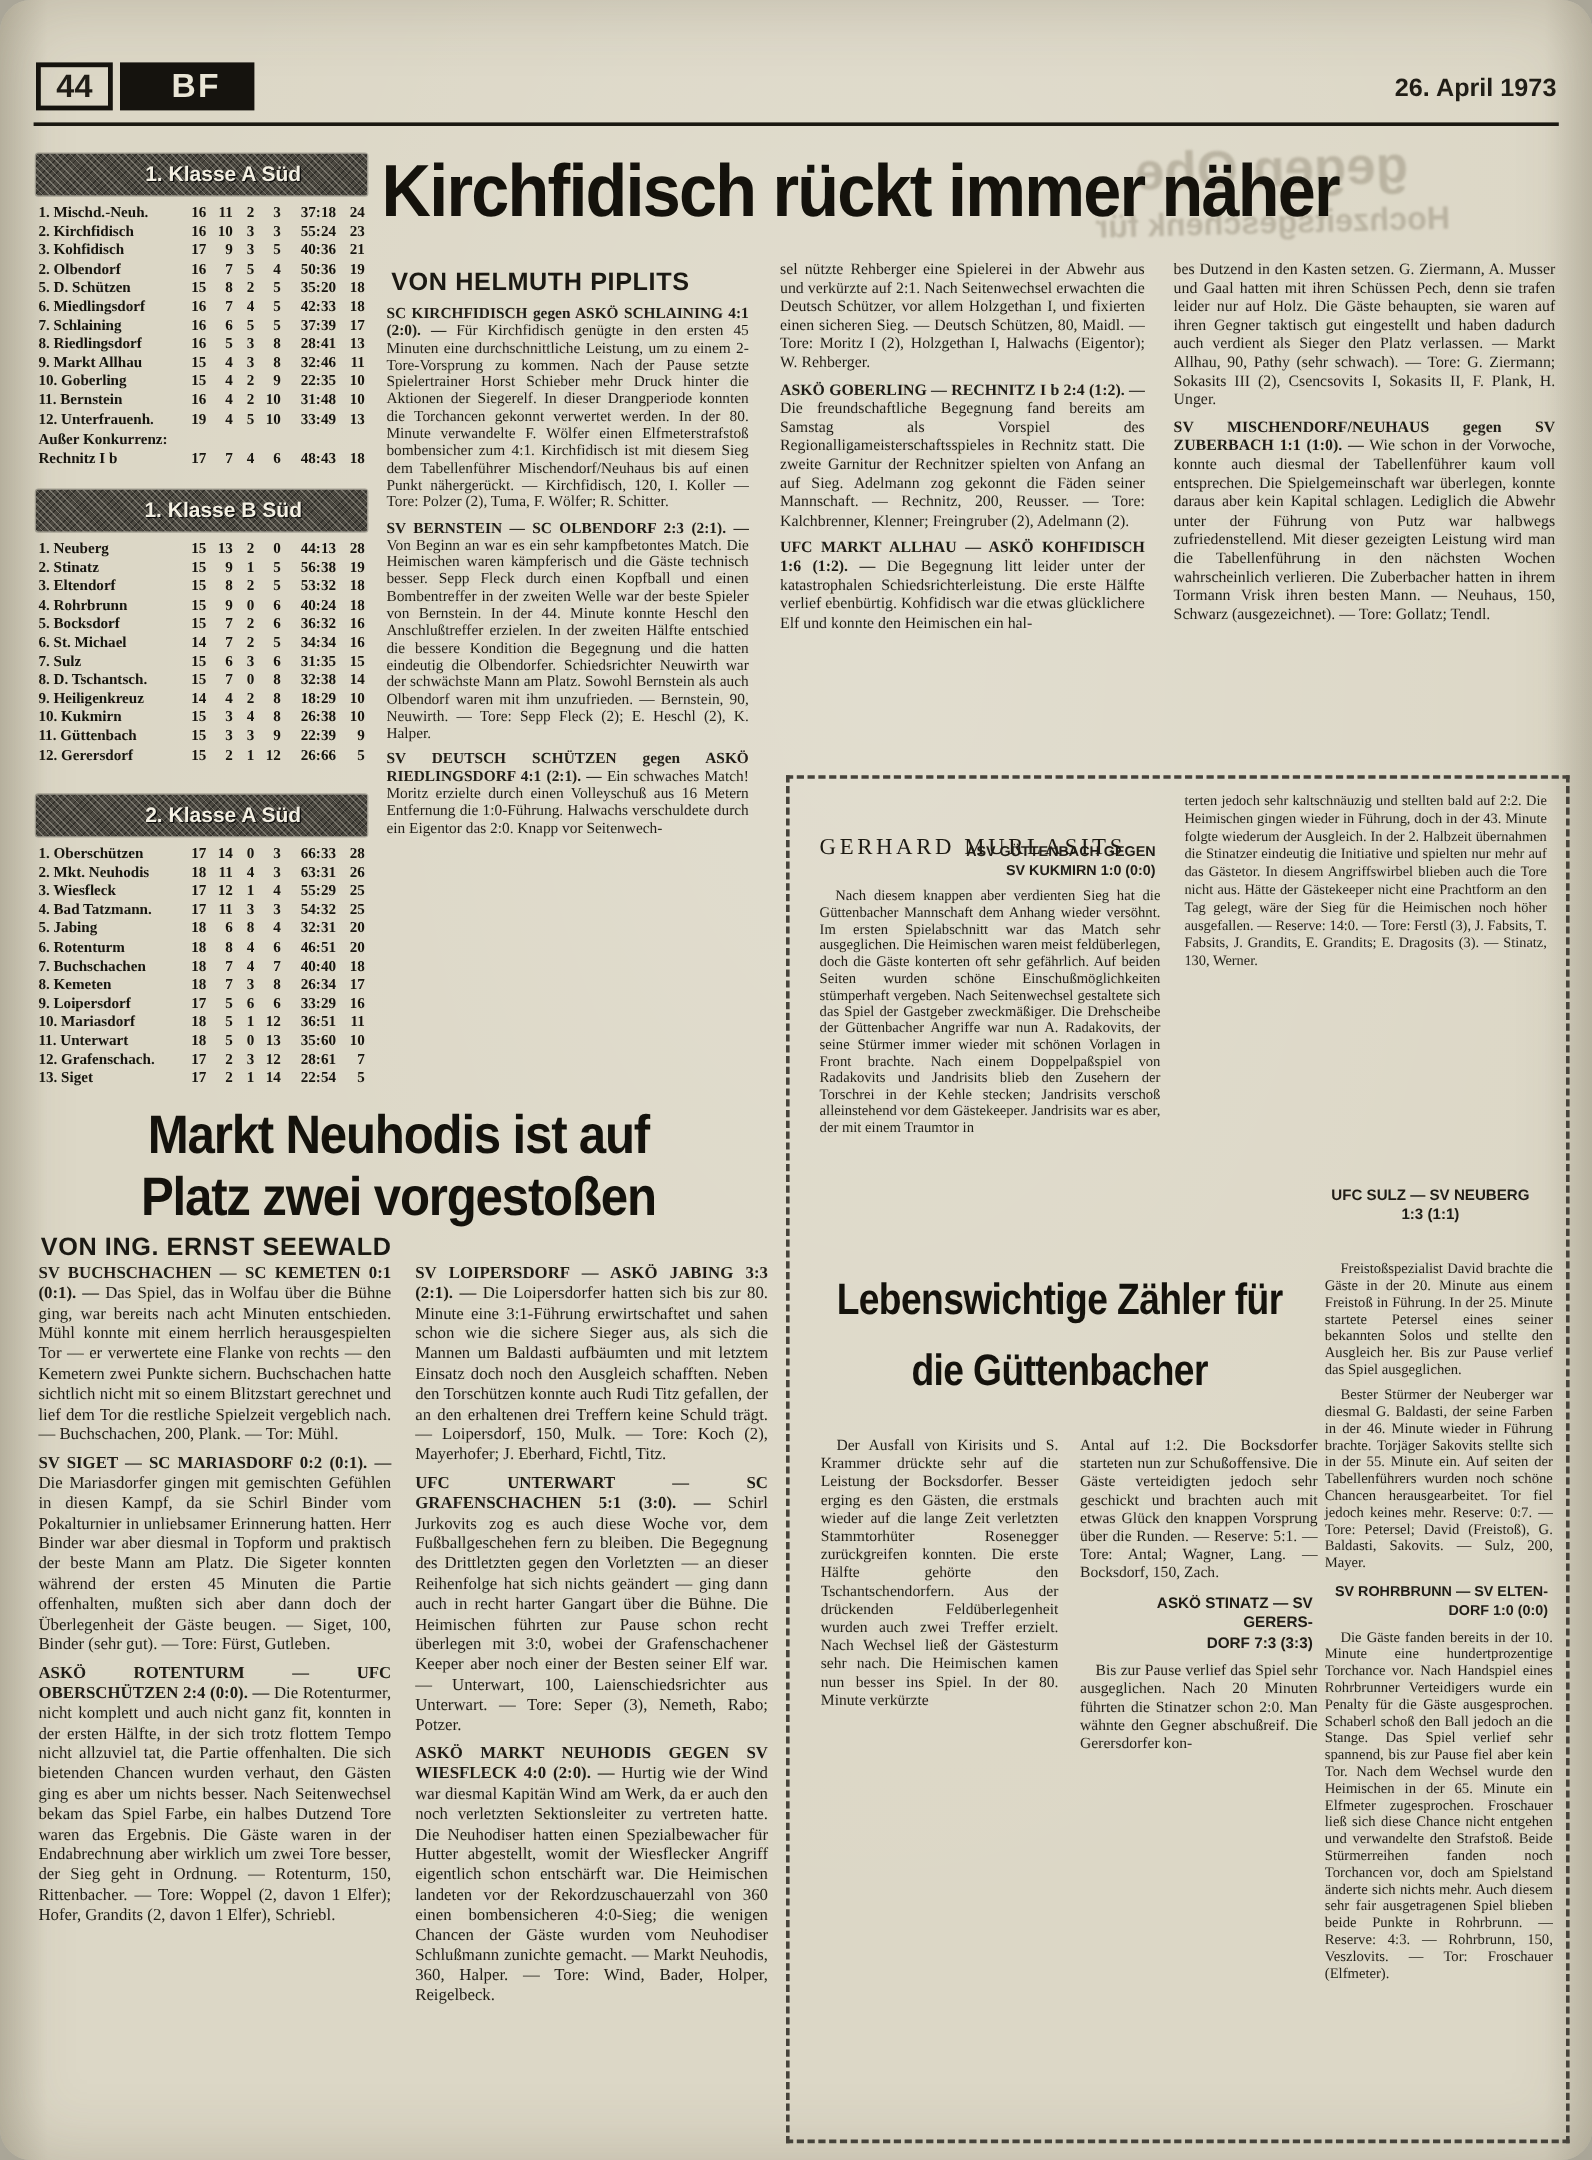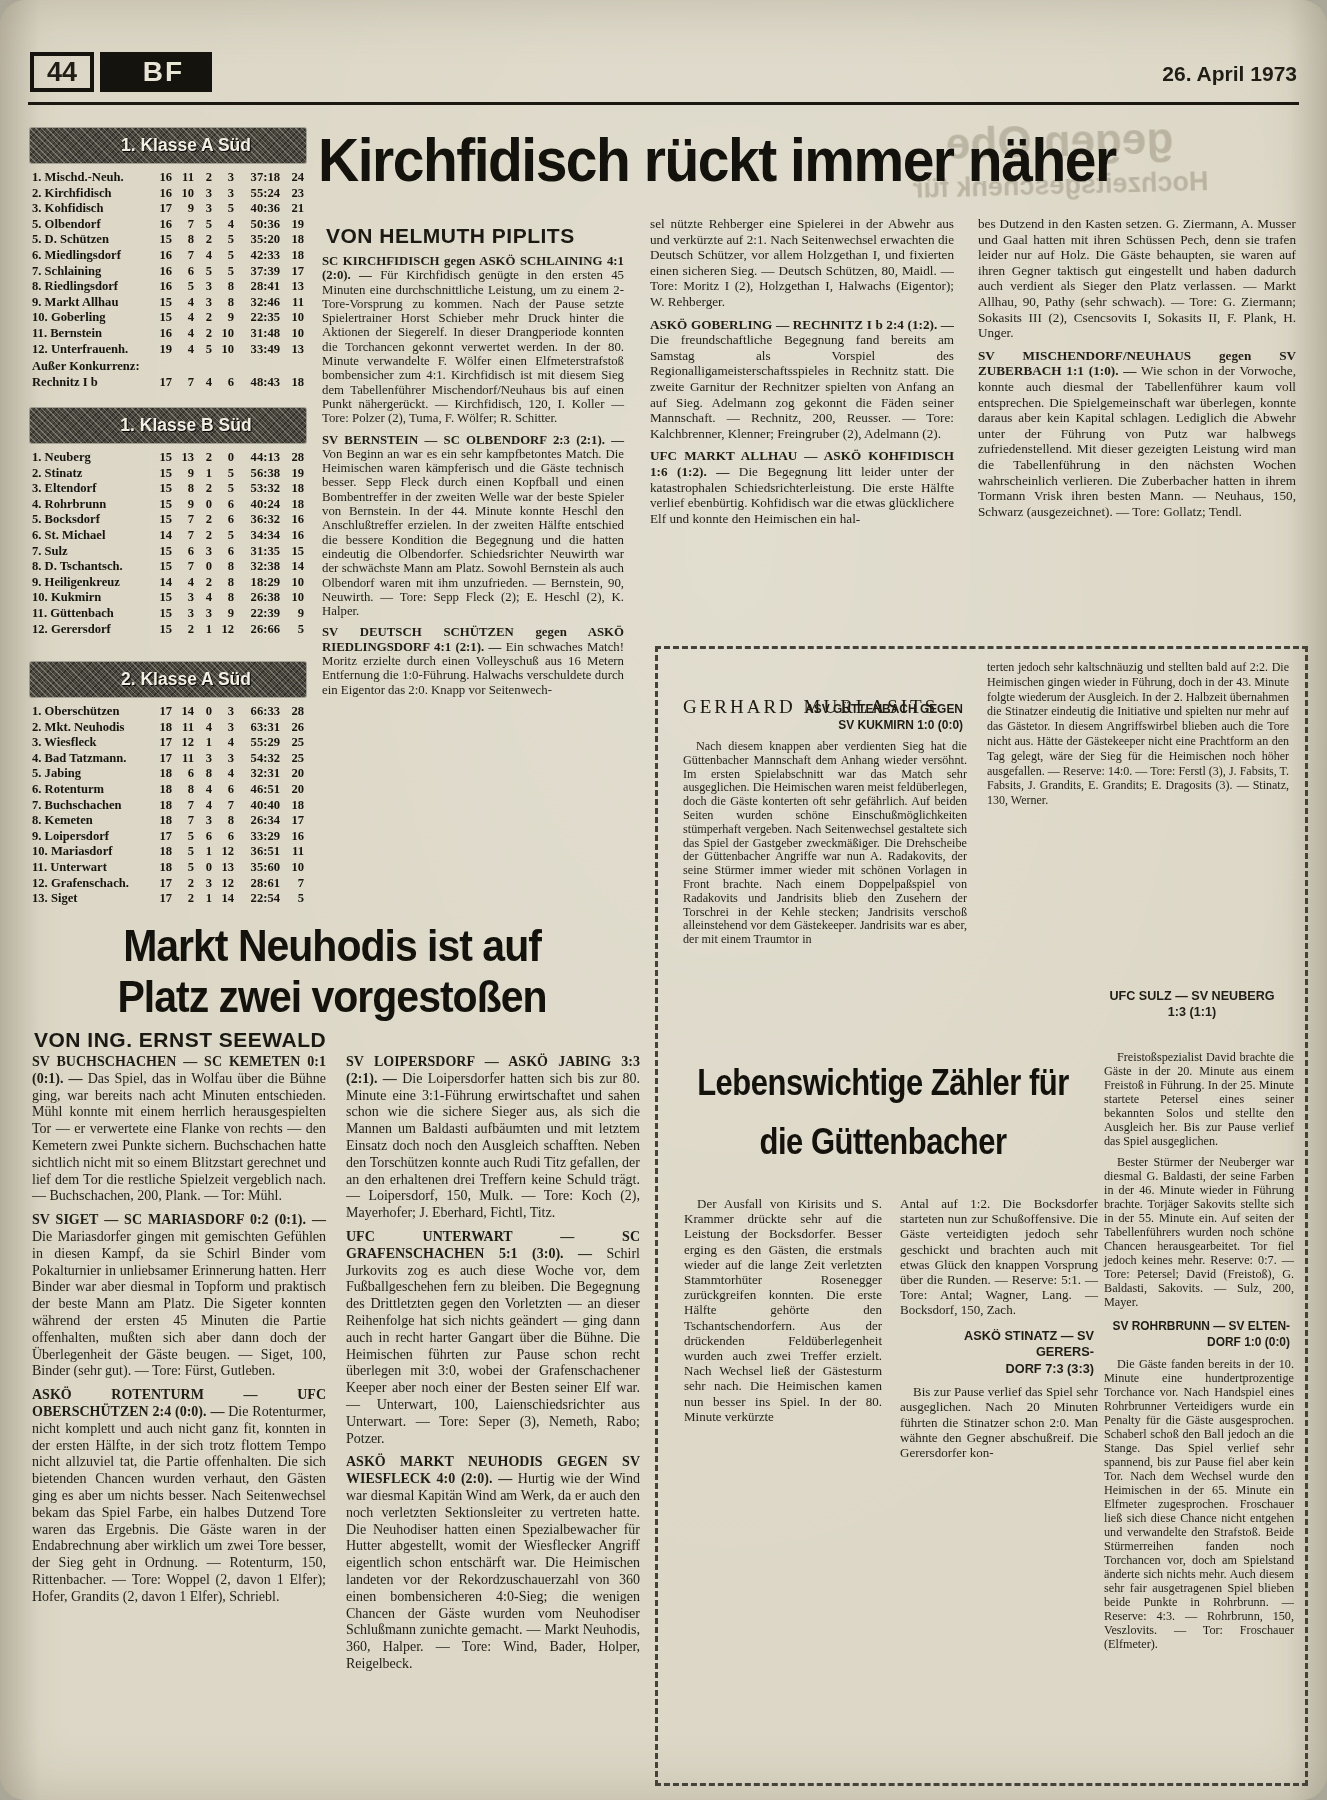--- a/index.html
+++ b/index.html
@@ -129,21 +129,21 @@
           <span class="nm">3. Kohfidisch</span>
           <span class="n g">17</span>
           <span class="n w">9</span>
           <span class="n d">3</span>
           <span class="n l">5</span>
           <span class="n go">40:36</span>
           <span class="n p">21</span>
         </div>
 
         <div class="trow">
-          <span class="nm">5. Olbendorf</span>
+          <span class="nm">2. Olbendorf</span>
           <span class="n g">16</span>
           <span class="n w">7</span>
           <span class="n d">5</span>
           <span class="n l">4</span>
           <span class="n go">50:36</span>
           <span class="n p">19</span>
         </div>
 
         <div class="trow">
           <span class="nm">5. D. Schützen</span>

